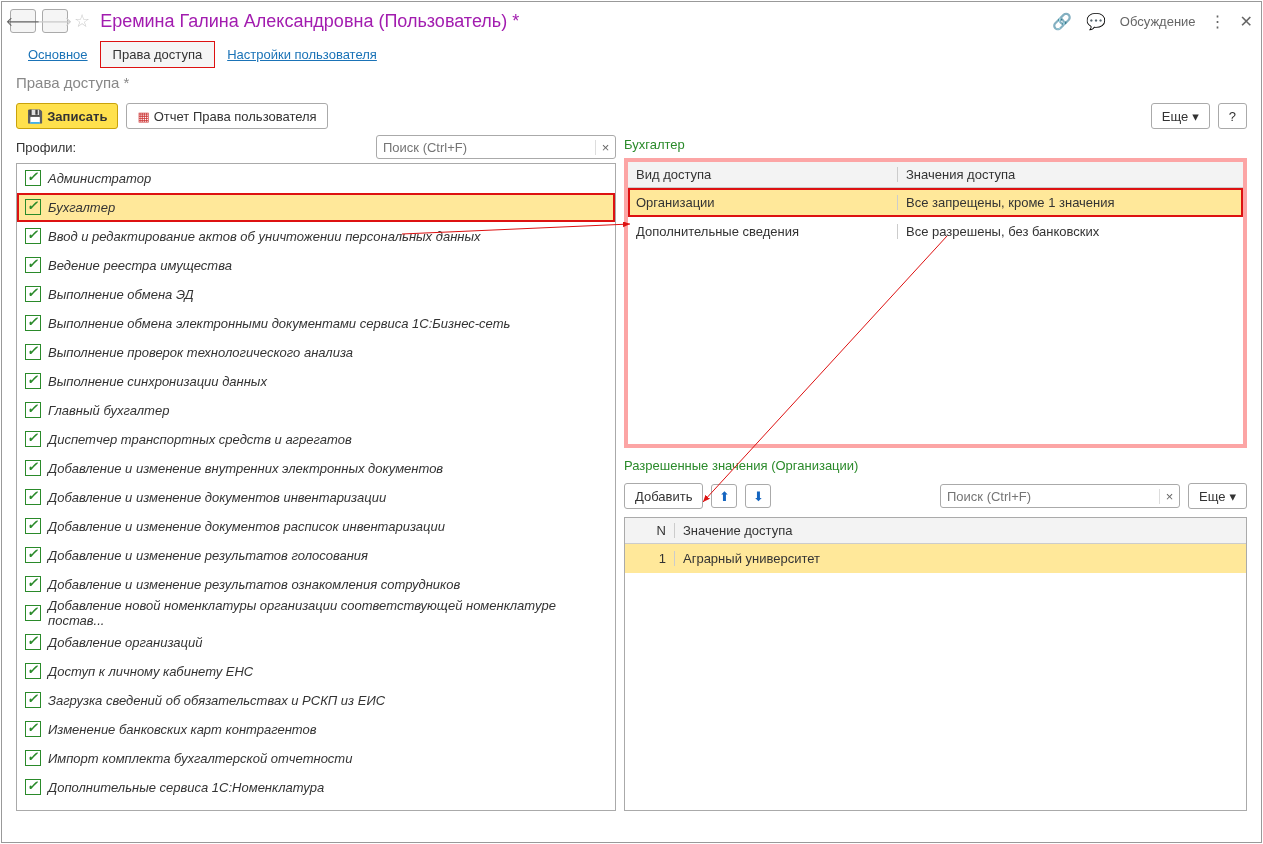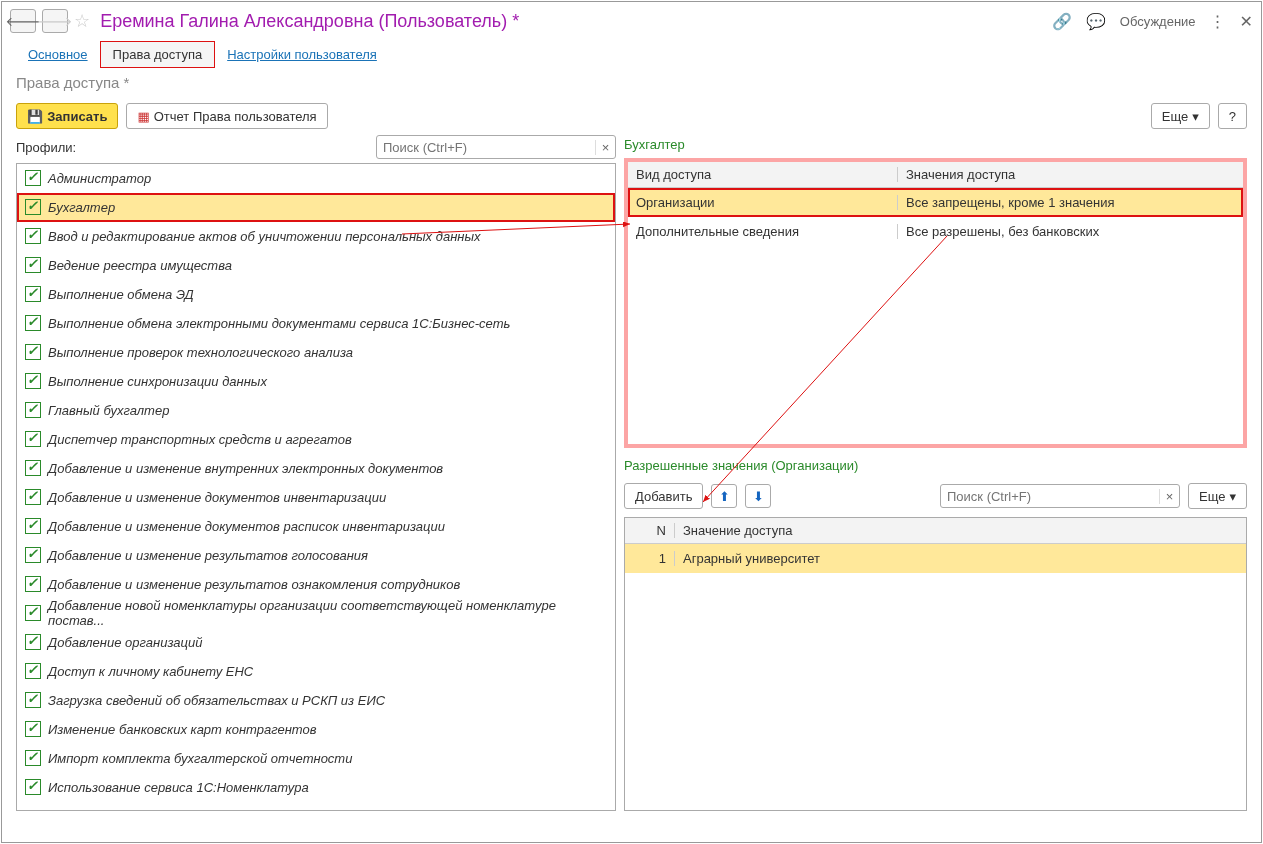--- a/index.html
+++ b/index.html
@@ -183,21 +183,21 @@
             <div class="row">
               <span class="chk"></span>
               <span>Изменение банковских карт контрагентов</span>
             </div>
             <div class="row">
               <span class="chk"></span>
               <span>Импорт комплекта бухгалтерской отчетности</span>
             </div>
             <div class="row">
               <span class="chk"></span>
-              <span>Использование сервиса 1С:Номенклатура</span>
+              <span>Дополнительные сервиса 1С:Номенклатура</span>
             </div>
           </div>
       </div>
     </div>
 
     <div class="right">
       <div class="grouptitle">Бухгалтер</div>
       <div class="grid topgrid">
         <div class="ghead">
           <div class="gcell gcol1">Вид доступа</div>

